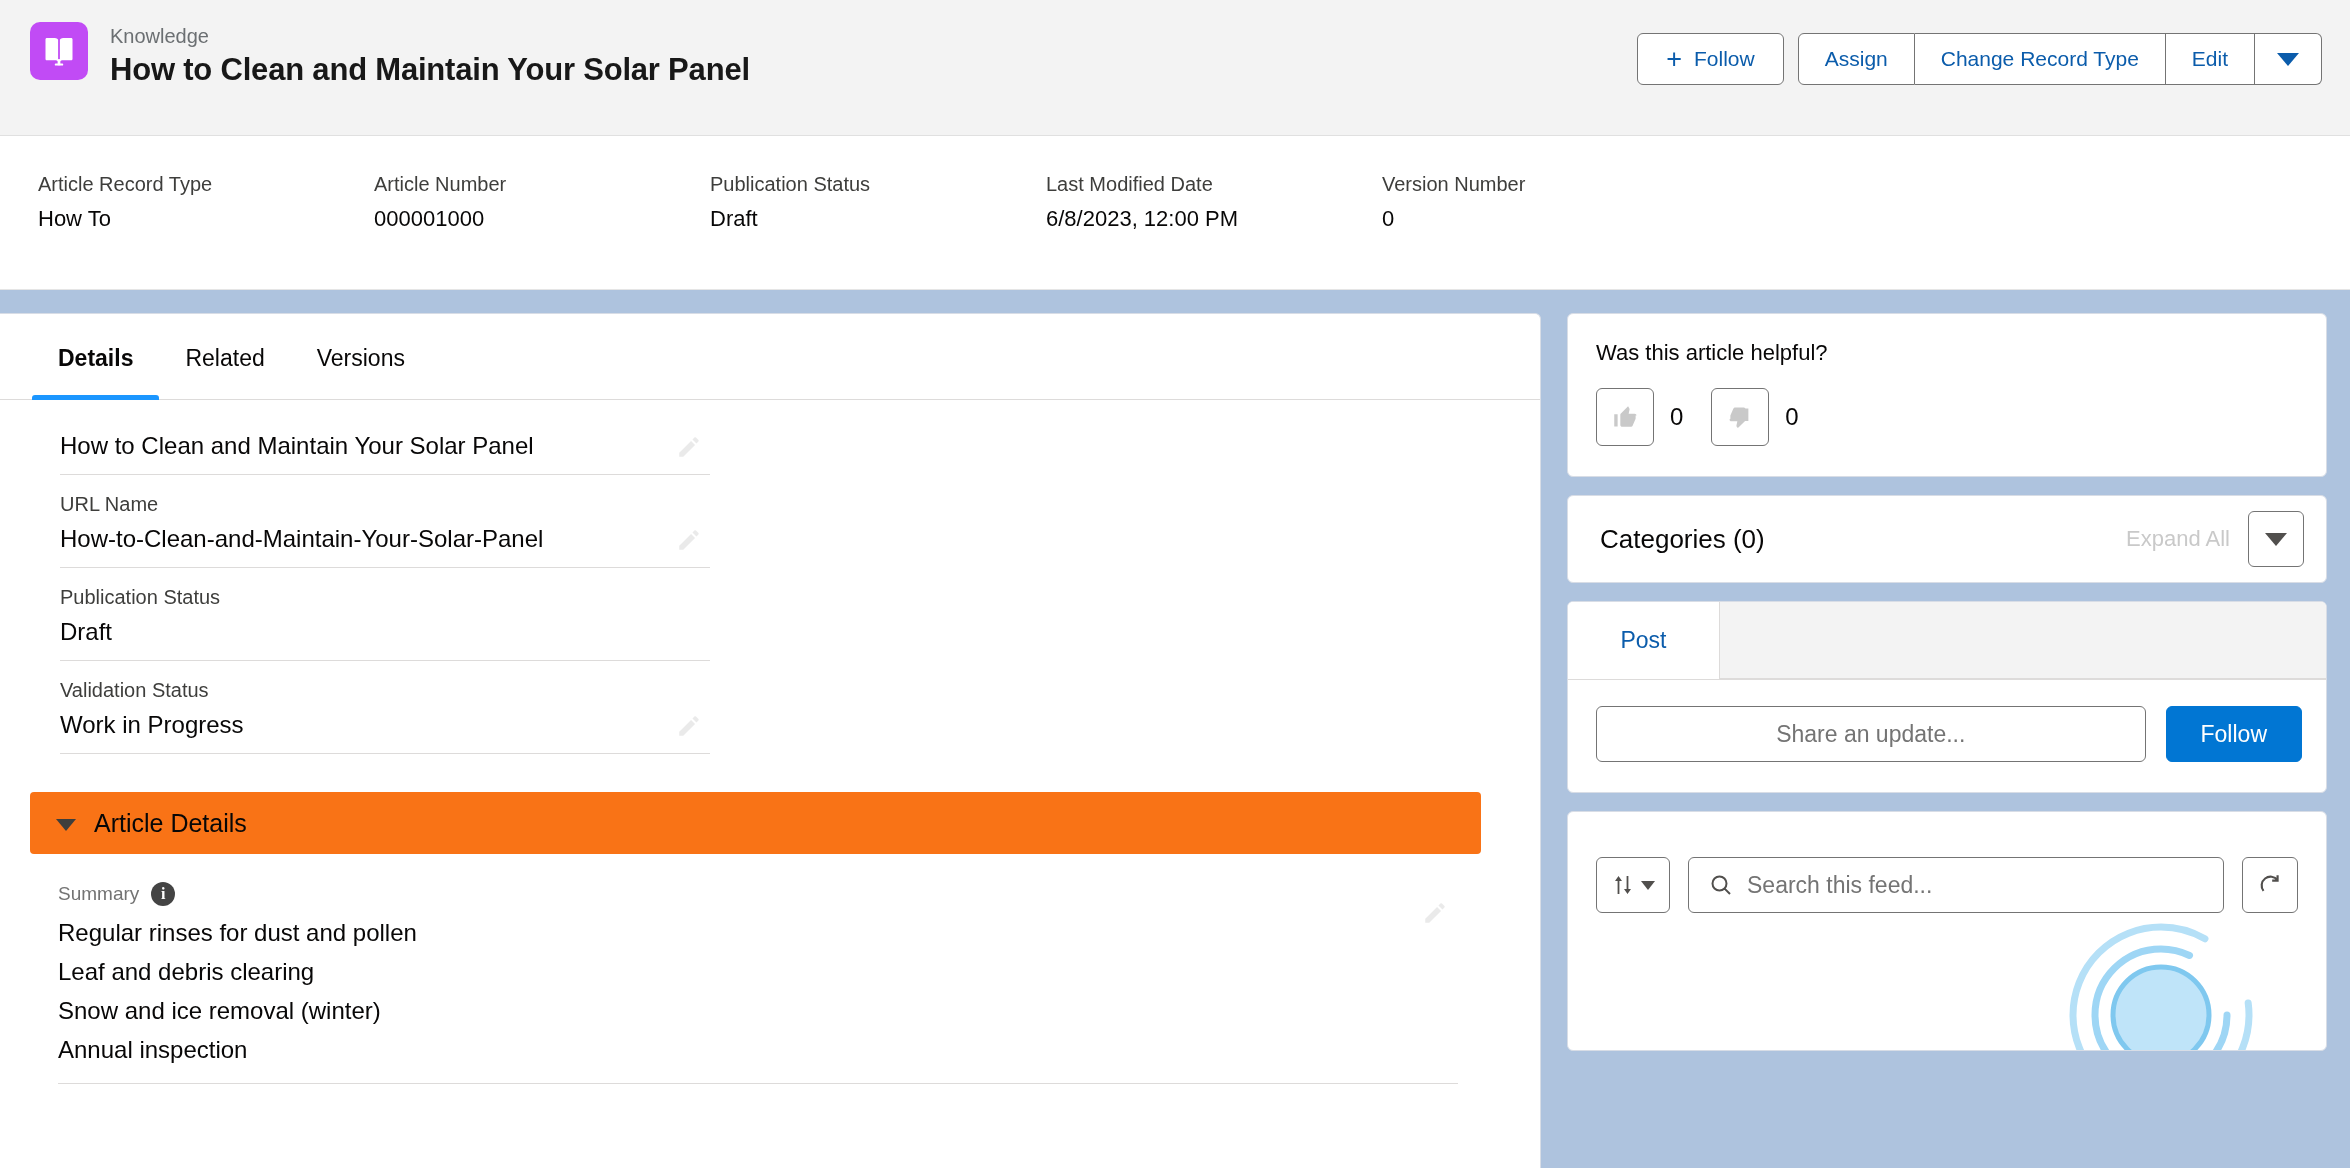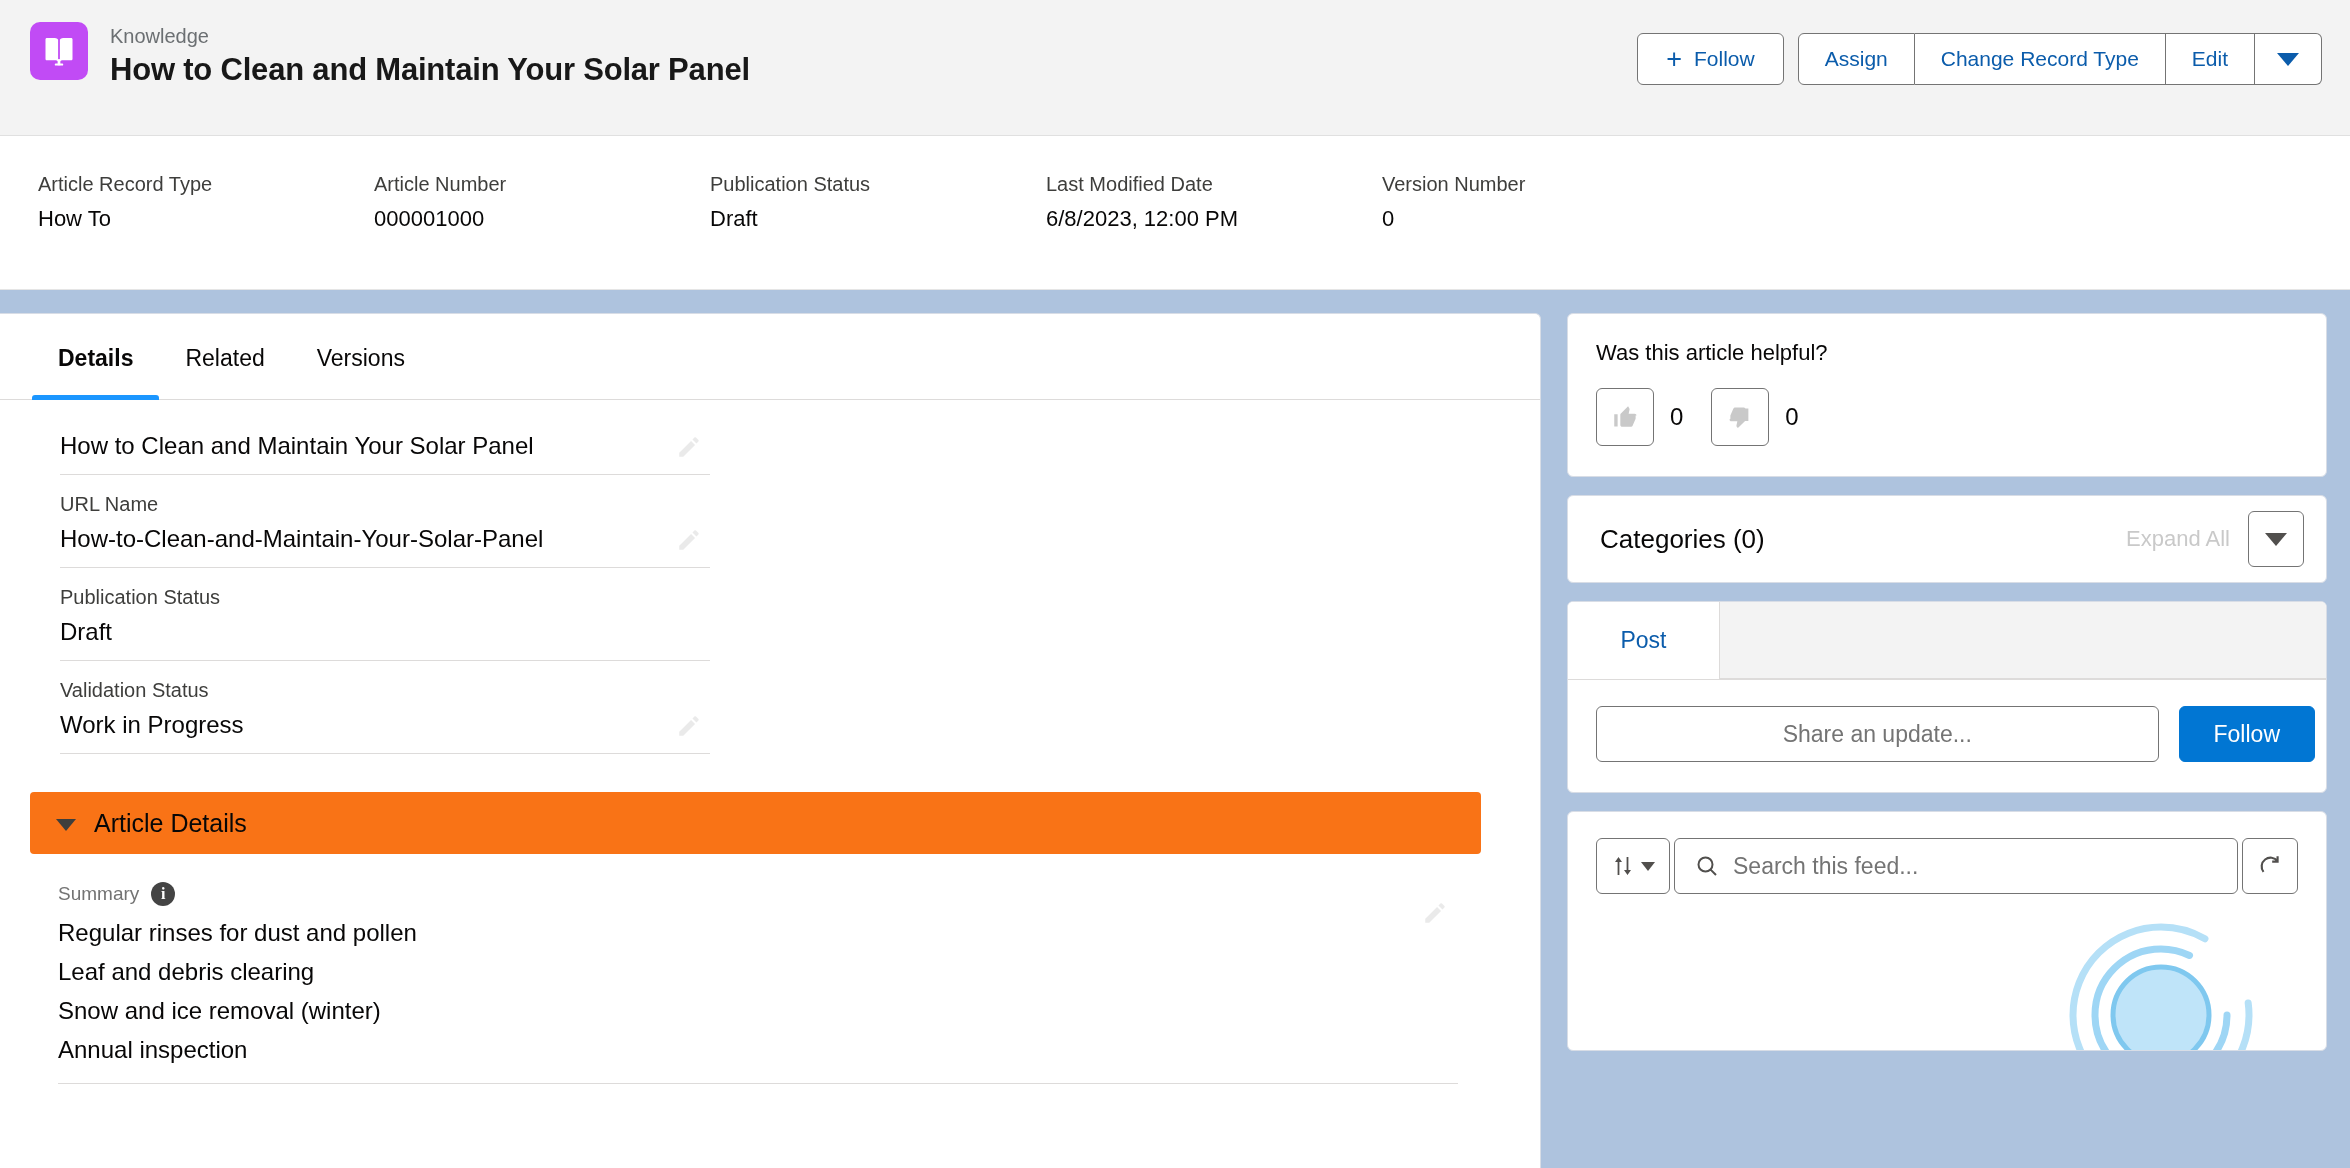--- a/index.html
+++ b/index.html
@@ -99,26 +99,26 @@
   .cat-card { height: 88px; display: flex; align-items: center; padding: 0 22px 0 32px; }
   .cat-title { font-size: 26px; color: #080707; flex: 1; }
   .expand-all { font-size: 22px; color: #c9c9c9; margin-right: 18px; }
   .sq-btn { width: 56px; height: 56px; border: 1px solid #747474; border-radius: 6px; background: #fff; display: flex; align-items: center; justify-content: center; cursor: pointer; }
   .caret-dk { width: 0; height: 0; border-left: 11px solid transparent; border-right: 11px solid transparent; border-top: 13px solid #514f4d; }
 
   .chatter-card { padding: 0; overflow: hidden; }
   .ch-tabs { display: flex; height: 78px; border-bottom: 1px solid #dddbda; }
   .ch-tab { width: 152px; display: flex; align-items: center; justify-content: center; font-size: 23px; color: #0b5cab; background: #fff; cursor: pointer; border-right: 1px solid #dddbda; }
   .ch-tabs-rest { flex: 1; background: #f3f3f3; border-bottom: 1px solid #dddbda; }
-  .ch-compose { display: flex; align-items: center; gap: 20px; padding: 26px 11px 30px 28px; }
+  .ch-compose { display: flex; align-items: center; gap: 20px; padding: 26px 24px 30px 28px; }
   .ch-input { flex: 1; height: 56px; border: 1px solid #747474; border-radius: 6px; background: #fff; display: flex; align-items: center; justify-content: center; font-size: 23px; color: #747474; cursor: text; }
   .share-btn { height: 56px; padding: 0 34px; background: #0176d3; border: 1px solid #0176d3; border-radius: 6px; color: #fff; font-size: 23px; display: flex; align-items: center; justify-content: center; cursor: pointer; }
 
   .feed-card { padding: 0; position: relative; overflow: hidden; height: 240px; }
-  .feed-toolbar { display: flex; align-items: center; gap: 4px; padding: 26px 28px 0 28px; }
+  .feed-toolbar { display: flex; align-items: center; gap: 18px; padding: 26px 28px 0 28px; margin-top: 19px; }
   .sort-btn { width: 74px; height: 56px; border: 1px solid #747474; border-radius: 6px; background: #fff; display: flex; align-items: center; justify-content: center; gap: 6px; cursor: pointer; }
   .sort-btn svg { width: 24px; height: 24px; }
   .caret-sm { width: 0; height: 0; border-left: 7px solid transparent; border-right: 7px solid transparent; border-top: 9px solid #514f4d; }
   .feed-search { flex: 1; height: 56px; border: 1px solid #747474; border-radius: 6px; background: #fff; display: flex; align-items: center; gap: 14px; padding-left: 20px; cursor: text; }
   .feed-search svg { width: 24px; height: 24px; flex: none; }
   .feed-ph { font-size: 23px; color: #747474; }
   .refresh-btn { width: 56px; height: 56px; border: 1px solid #747474; border-radius: 6px; background: #fff; display: flex; align-items: center; justify-content: center; cursor: pointer; }
   .refresh-btn svg { width: 26px; height: 26px; }
   .illus { position: absolute; right: 40px; bottom: -80px; width: 340px; height: 230px; pointer-events: none; }
 </style>

